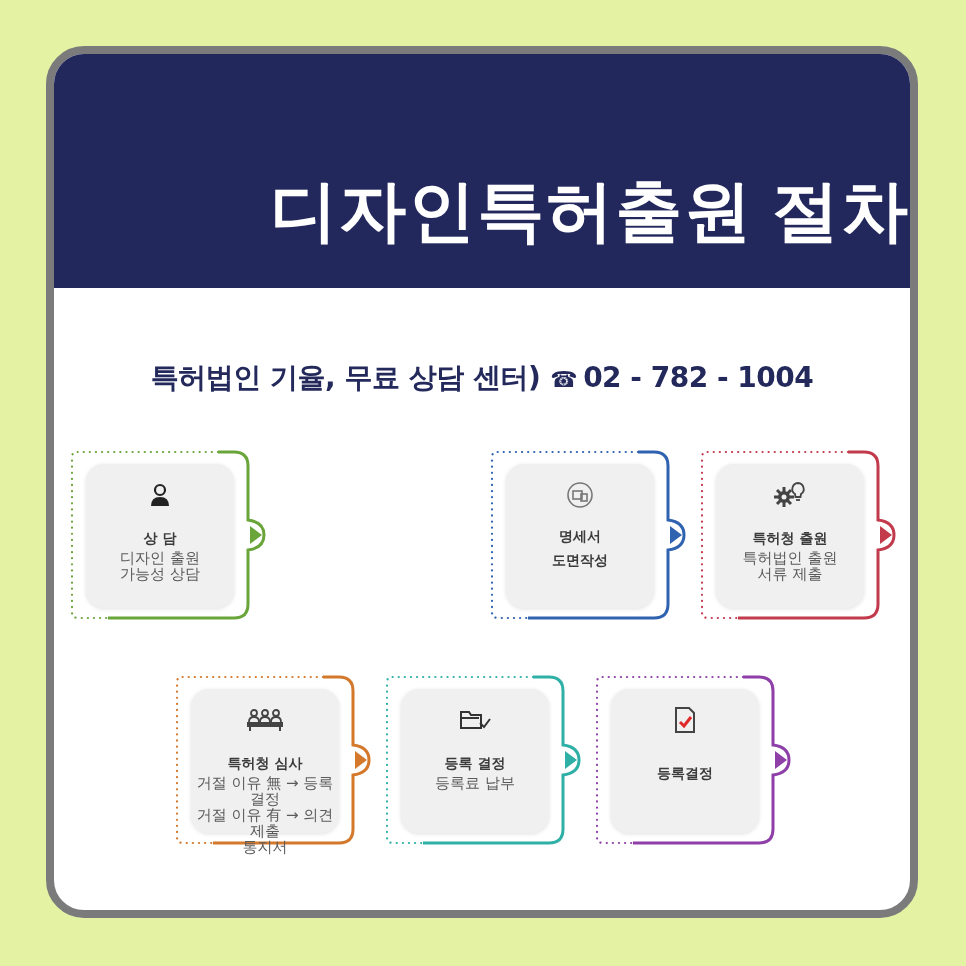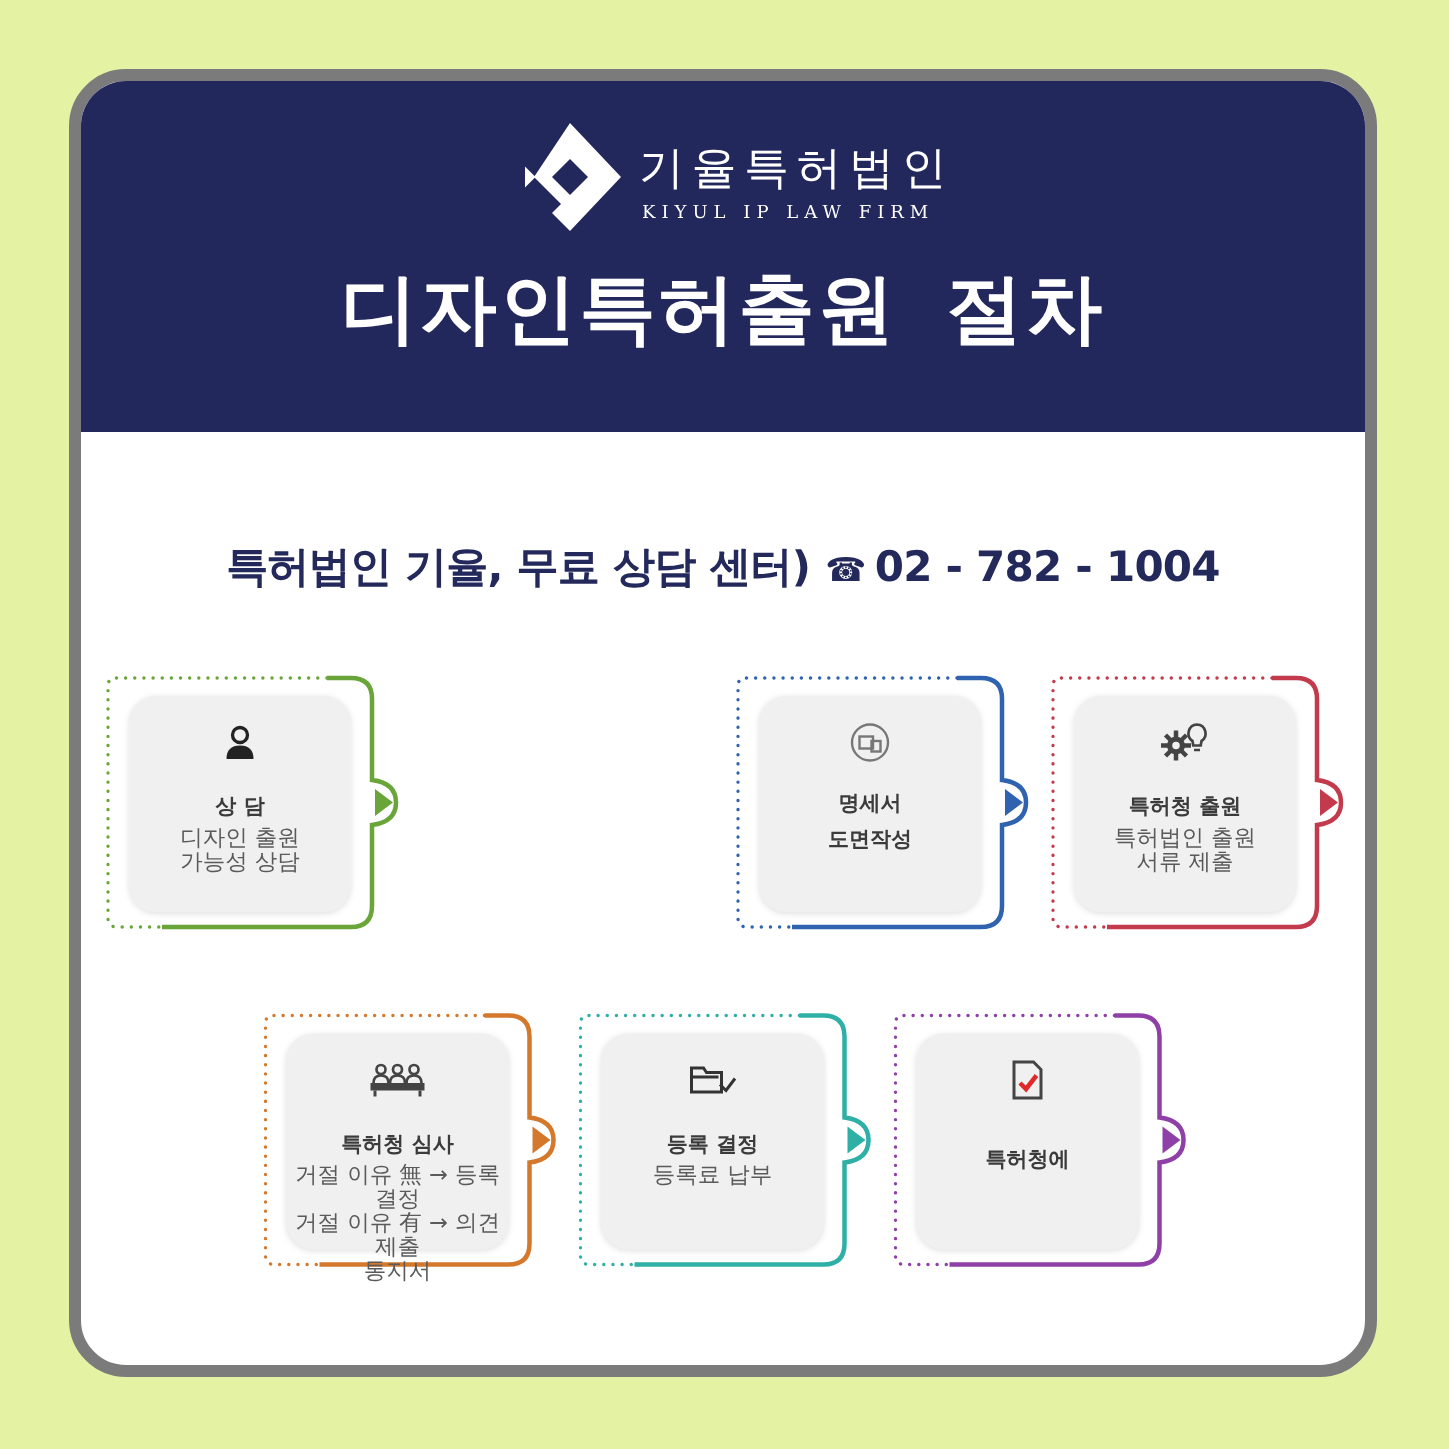--- a/index.html
+++ b/index.html
@@ -37,25 +37,25 @@
     white-space:nowrap;
   }
   .logo-en {
     position:absolute; left:84px; top:56px;
     color:#ffffff; font-size:12px; letter-spacing:4px;
     font-family:"DejaVu Serif", serif;
     white-space:nowrap;
   }
   .title {
     position:absolute; left:0; top:112px; width:100%;
-    text-align:center;
+    text-align:right;
     color:#ffffff;
-    font-size:51px; font-weight:700;
+    font-size:67px; font-weight:700;
     letter-spacing:2px;
-    font-family:Liberation Mono, monospace;
+    font-family:Liberation Serif, serif;
     line-height:90px;
   }
   .contact {
     position:absolute; left:0; top:288px; width:100%;
     text-align:center;
     color:#24295c;
     font-size:28px; font-weight:700;
     letter-spacing:-0.5px;
     margin-top:17px;
   }
@@ -89,28 +89,20 @@
     text-align:center;
     color:#5a5a5a; font-size:15px; line-height:16px;
     white-space:pre-line;
   }
 </style>
 </head>
 <body>
 
 <div class="card">
   <div class="header">
-    <div class="logo">
-      <svg class="logo-mark" viewBox="0 0 72 80">
-        <polygon points="36,4 70,40 36,76 24,64 48,40 36,28 24,40 36,52 30,58 12,40" fill="#ffffff"></polygon>
-        <polygon points="6,33 13,40 6,47" fill="#ffffff"></polygon>
-      </svg>
-      <div class="logo-ko">기율특허법인</div>
-      <div class="logo-en">KIYUL IP LAW FIRM</div>
-    </div>
     <div class="title">디자인특허출원 절차</div>
   </div>
 
   <div class="contact">
     <span>특허법인 기율, 무료 상담 센터)</span><span class="phone-icon">☎</span><span class="phone-num">02 - 782 - 1004</span>
   </div>
 
   <div class="step" style="left:14px; top:392px;">
       <svg class="frame" viewBox="0 0 200 178">
         <path d="M150 6 L8 6 Q4 6 4 12 L4 166 Q4 172 10 172 L40 172" fill="none" stroke="#6aa53a" stroke-width="2.2" stroke-dasharray="0.1 6" stroke-linecap="round"></path>
@@ -226,16 +218,16 @@
         <path d="M150 6 L166 6 Q180 6 180 20 L180 74 Q196 76 196 89 Q196 102 180 104 L180 158 Q180 172 166 172 L40 172" fill="none" stroke="#8e3fa8" stroke-width="3"></path>
         <polygon points="182,80 194,89 182,98" fill="#8e3fa8"></polygon>
       </svg>
       <div class="box">
         <div class="icon">
           <svg width="24" height="28" viewBox="0 0 24 28">
             <path d="M3 2 L16 2 L21 7 L21 26 L3 26 Z" fill="none" stroke="#444" stroke-width="2"></path>
             <polyline points="7,16 11,20 18,11" fill="none" stroke="#e02a2a" stroke-width="3"></polyline>
           </svg>
         </div>
-        <div class="name" style="top:72px; white-space:pre-line; line-height:24px;">특허청에</div>
+        <div class="name" style="top:72px; white-space:pre-line; line-height:24px;">등록결정</div>
       </div>
     </div>
 </div>
 
 </body></html>

